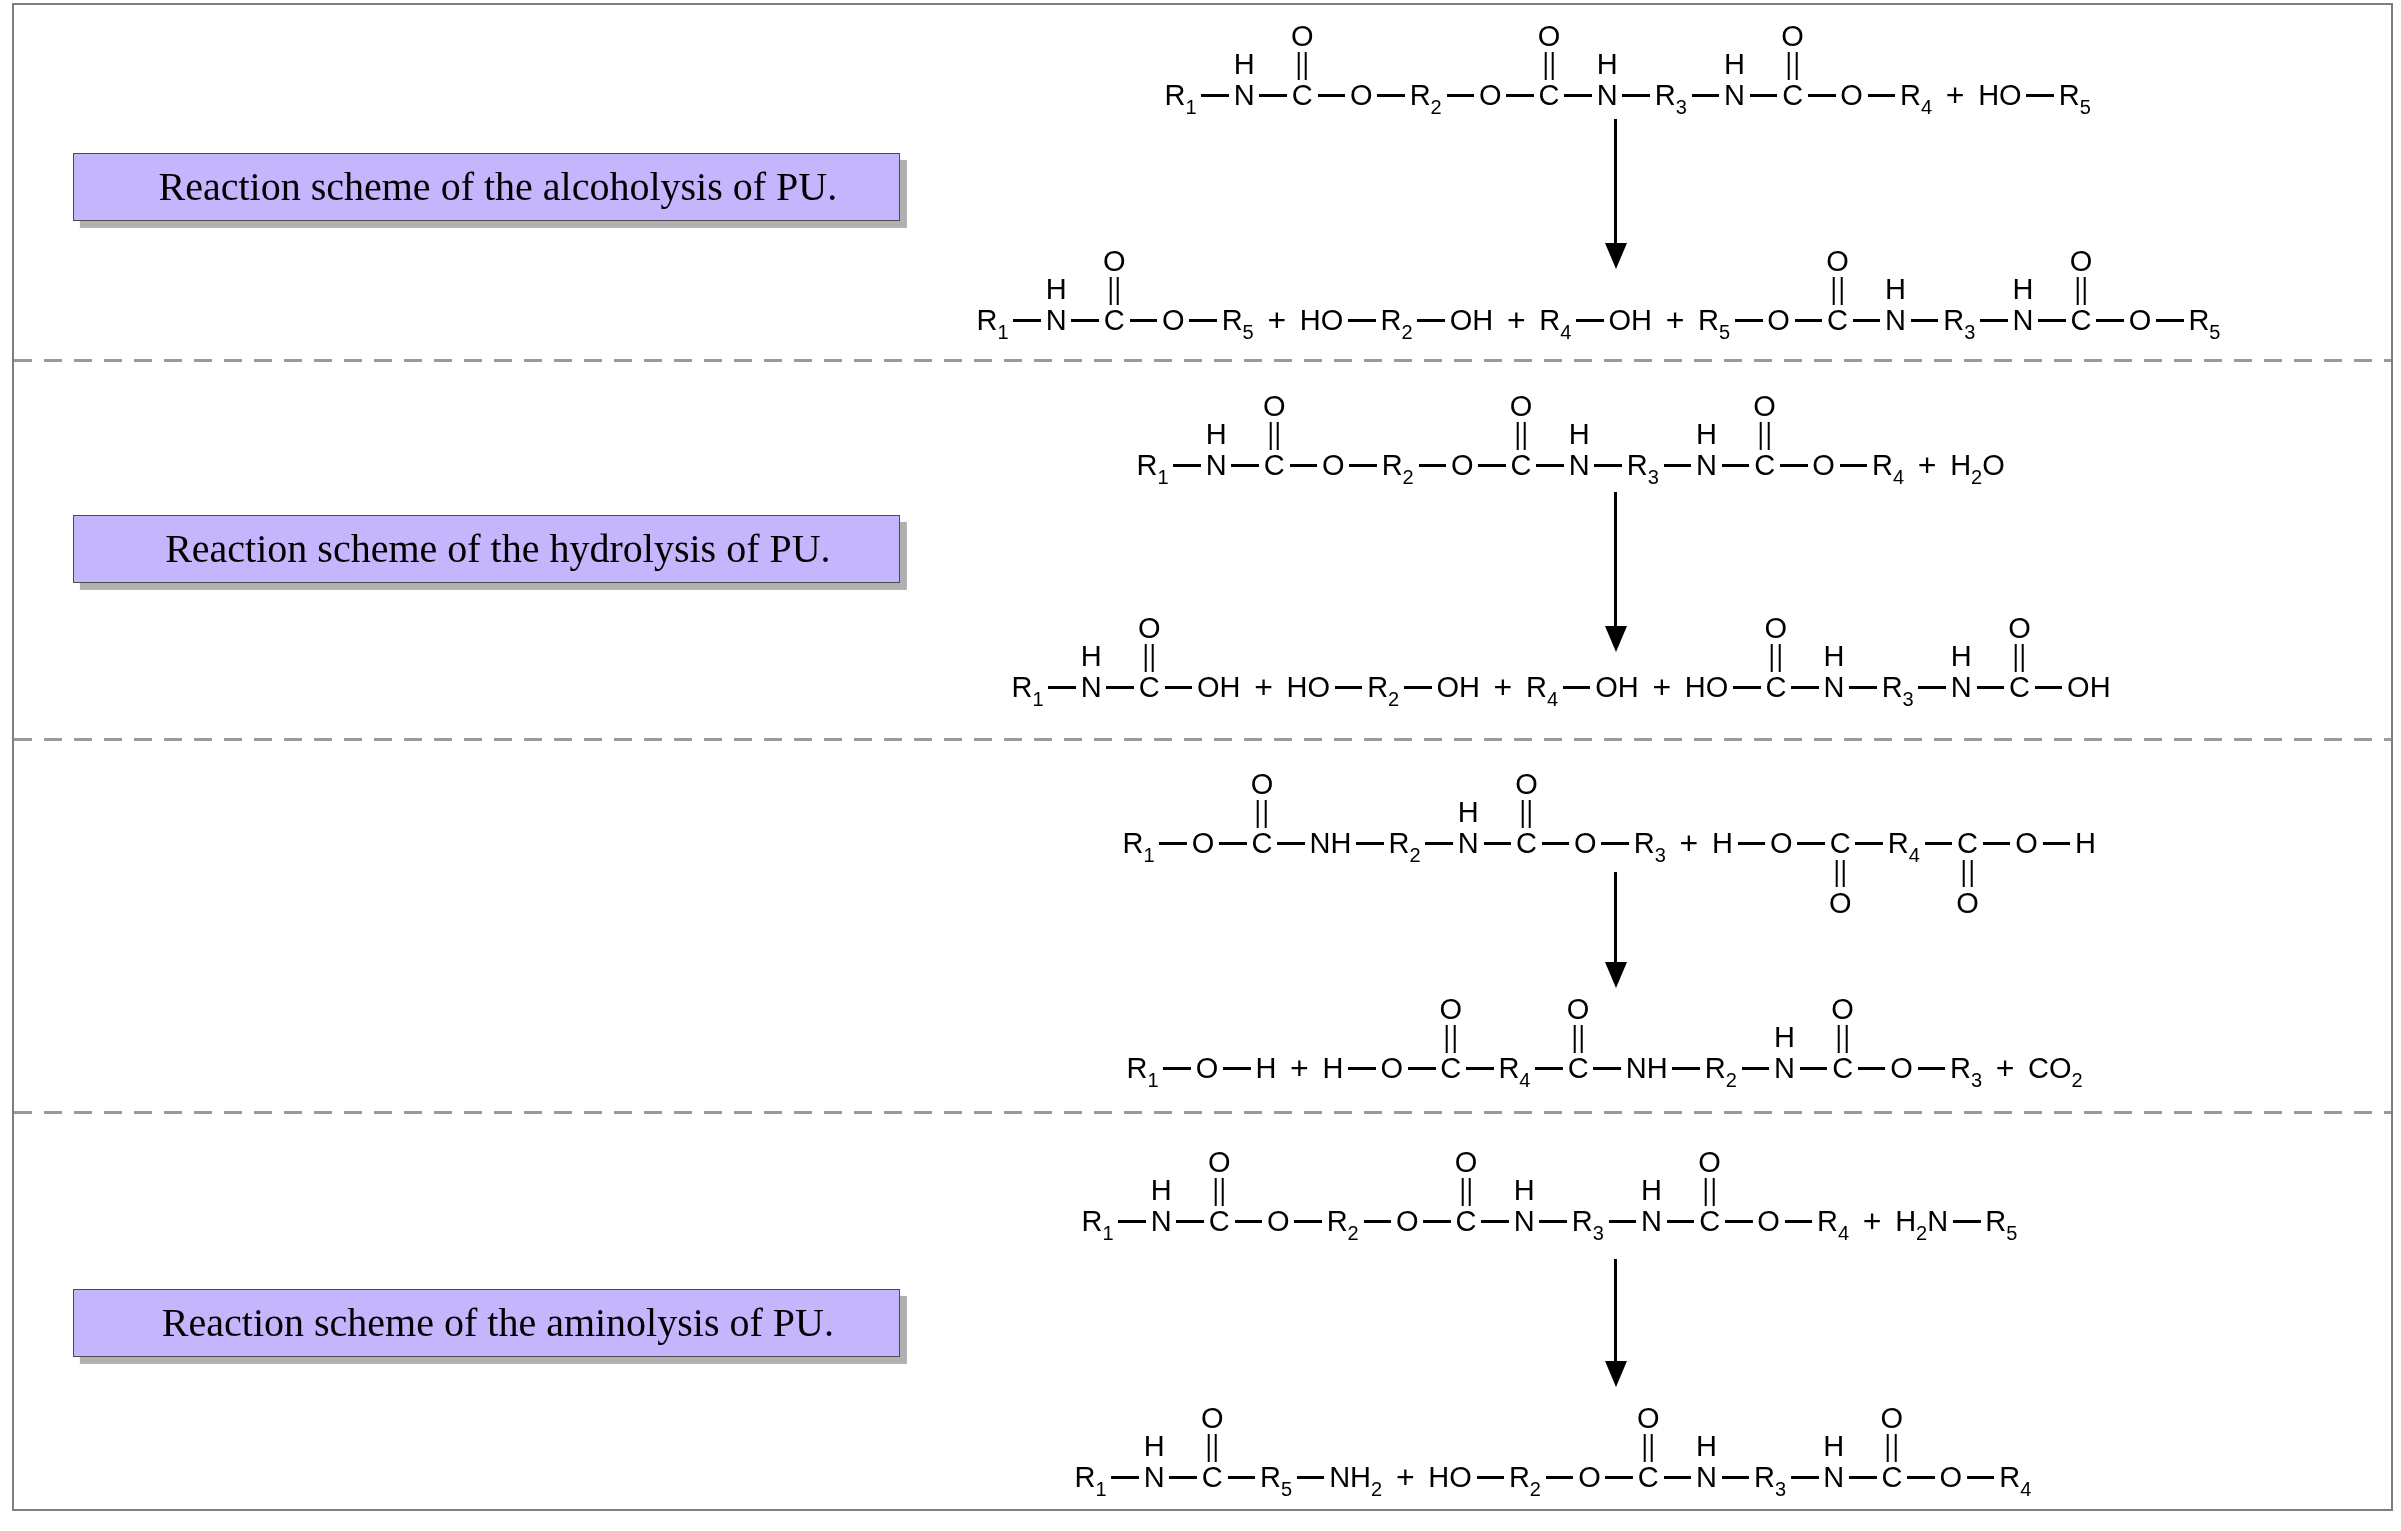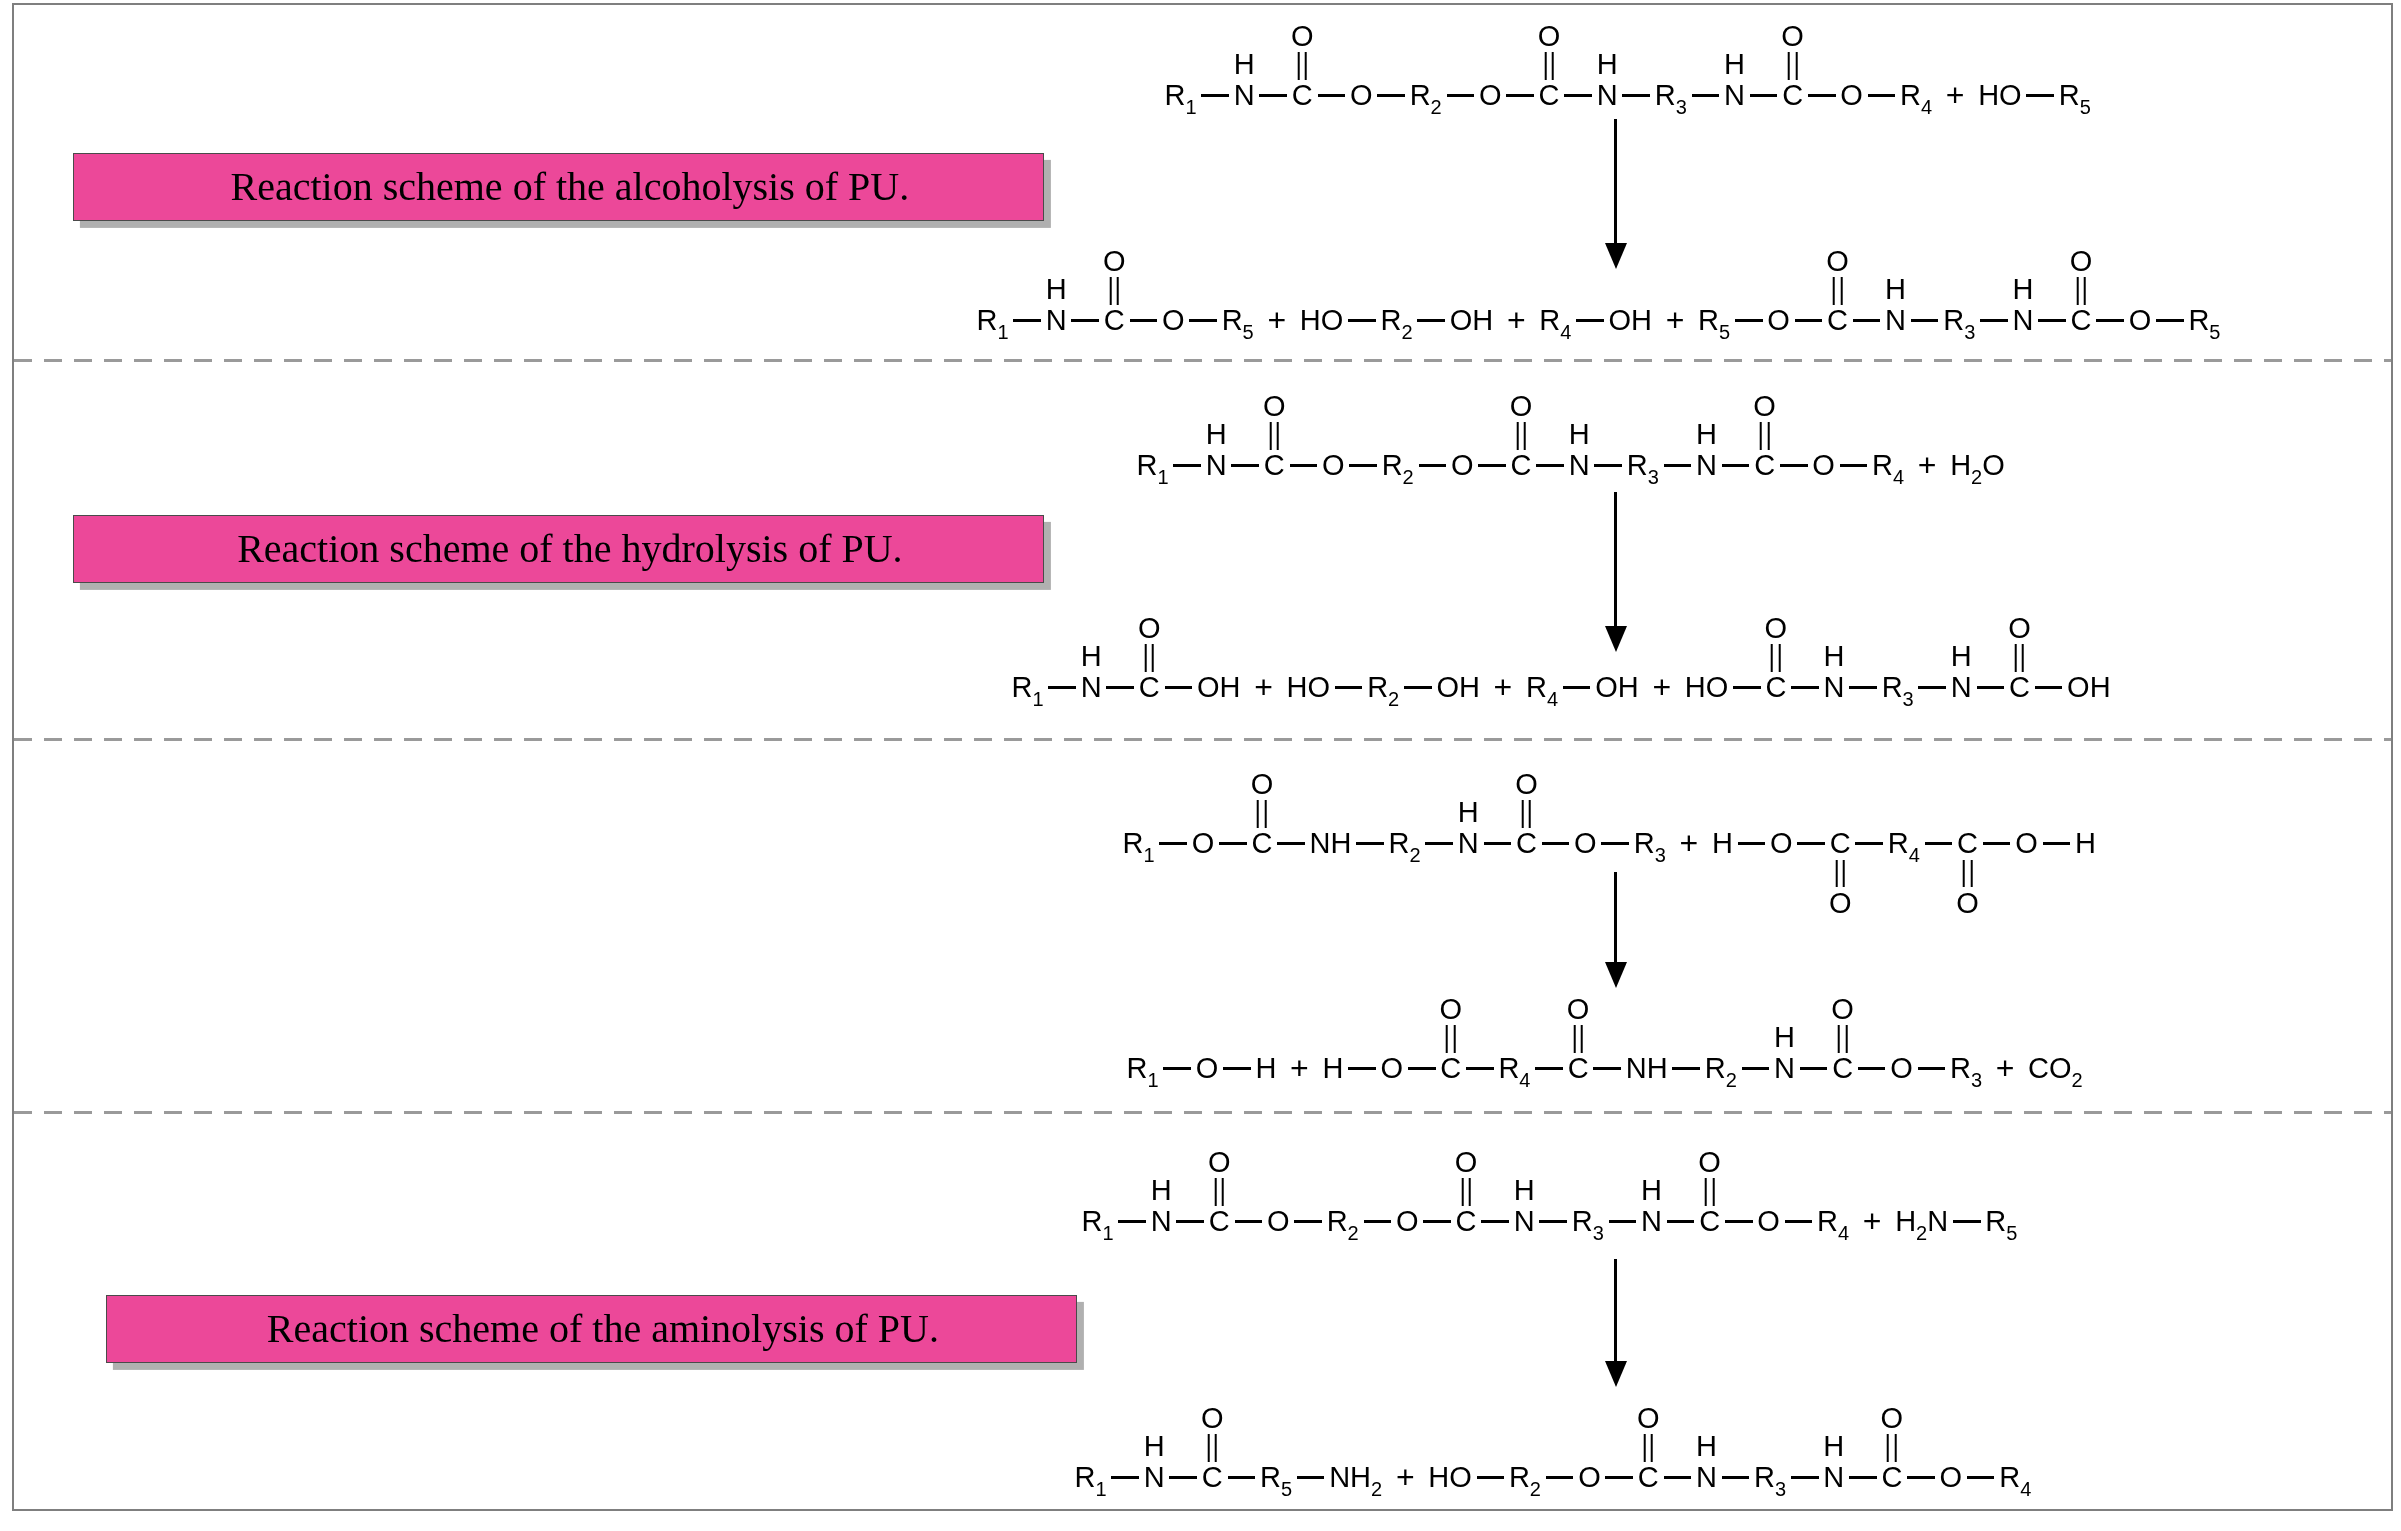--- a/index.html
+++ b/index.html
@@ -9,26 +9,26 @@
          border:2.1px solid #7f7f7f;background:#fff;}
   .scheme{position:absolute;left:0;width:100%;}
   .s1{top:0;height:356px;}
   .s2{top:356px;height:379px;}
   .s3{top:735px;height:373px;}
   .s4{top:1108px;height:392px;}
   .sep{position:absolute;left:0;width:100%;height:2.8px;
        background:repeating-linear-gradient(90deg,#9a9a9a 0 18px,transparent 18px 30px);}
   .sep1{top:354px;} .sep2{top:733px;} .sep3{top:1106px;}
 
-  .label-box{position:absolute;left:59px;width:971px;box-sizing:border-box;
-             background:#ec4899;border:1.4px solid #4a4a4a;box-shadow:6.9px 6.9px 0 #b0b0b0;
+  .label-box{position:absolute;left:59px;width:827px;box-sizing:border-box;
+             background:#c4b5fd;border:1.4px solid #4a4a4a;box-shadow:6.9px 6.9px 0 #b0b0b0;
              font-family:"Liberation Serif",serif;font-size:40px;line-height:66px;
              text-align:center;white-space:nowrap;padding-left:22px;}
   .s1 .label-box{top:148px;} .s2 .label-box{top:154px;}
-  .s3 .label-box{top:165px;} .s4 .label-box{top:182px;margin-left:33px;}
+  .s3 .label-box{top:165px;} .s4 .label-box{top:176px;}
 
   .formula{position:absolute;white-space:nowrap;line-height:39px;height:39px;font-size:29px;}
   .s1 .reactants{left:1146px;top:69px;} .s1 .products{left:958px;top:294px;}
   .s2 .reactants{left:1118px;top:83px;} .s2 .products{left:993px;top:305px;}
   .s3 .reactants{left:1104px;top:82px;} .s3 .products{left:1108px;top:307px;}
   .s4 .reactants{left:1063px;top:87px;} .s4 .products{left:1056px;top:343px;}
 
   .atom{display:inline-block;position:relative;vertical-align:middle;
         padding:0 4.1px;height:39px;line-height:39px;}
   .atom .sub{font-size:20px;line-height:0;position:relative;top:8.3px;}

